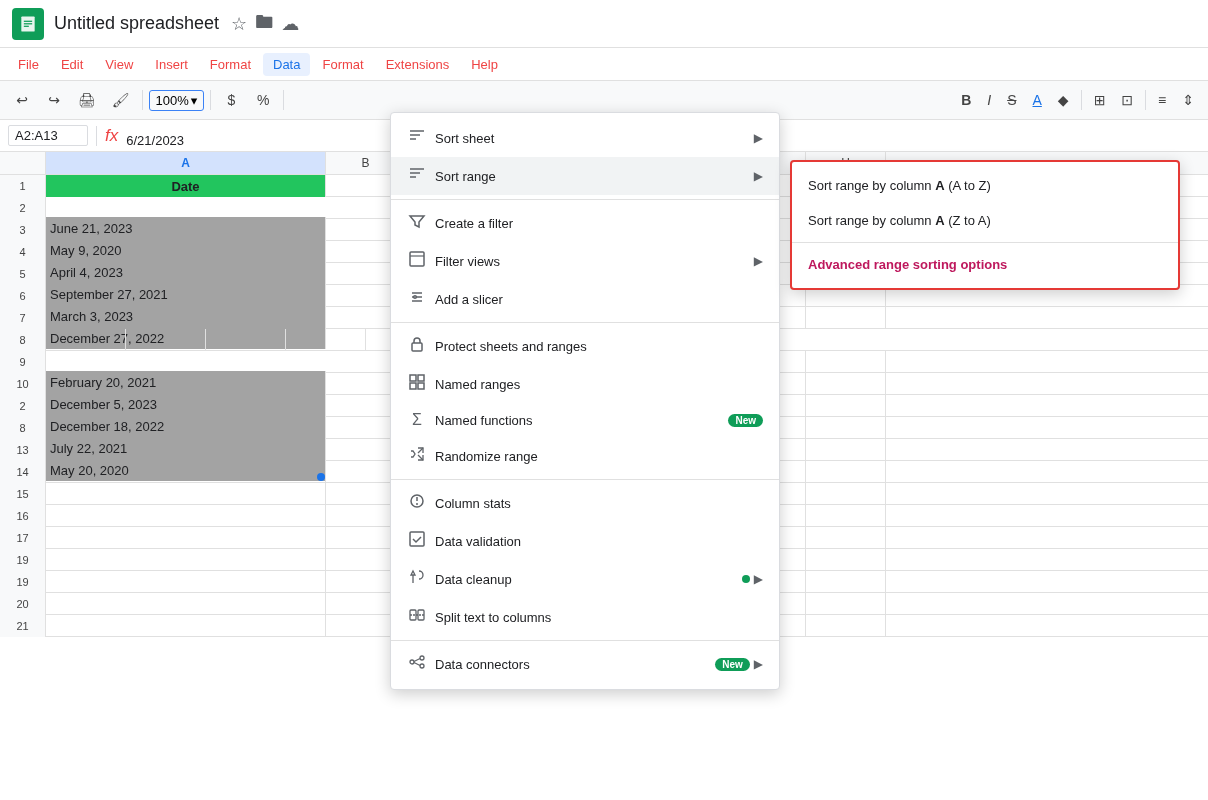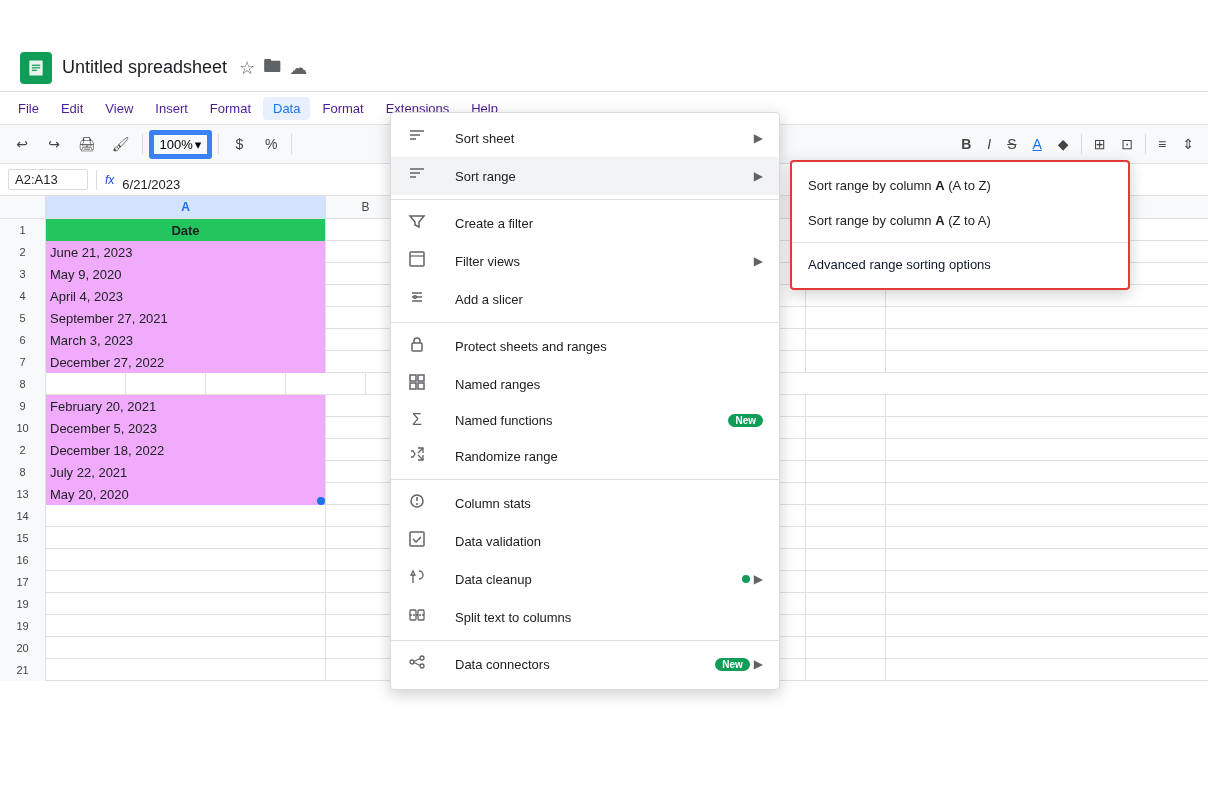--- a/index.html
+++ b/index.html
@@ -2,25 +2,24 @@
 <html><head>
   <meta charset="utf-8">
   <style>
     * { box-sizing: border-box; margin: 0; padding: 0; }
     body { font-family: Arial, sans-serif; font-size: 13px; background: #fff; overflow: hidden; width: 1208px; height: 800px; }
 
     
     #title-bar {
       display: flex;
       align-items: center;
-      padding: 6px 20px;
+      padding: 6px 12px;
       background: #fff;
       height: 48px;
       border-bottom: 1px solid #e0e0e0;
-      margin-top: 44px;
     }
     #sheets-logo {
       width: 32px; height: 32px;
       background: #0f9d58;
       border-radius: 4px;
       display: flex; align-items: center; justify-content: center;
       margin-right: 10px;
     }
     #sheets-logo svg { width: 20px; height: 20px; }
     #title-text {
@@ -38,21 +37,21 @@
       padding: 2px 8px;
       background: #fff;
       height: 32px;
       gap: 2px;
     }
     .menu-item {
       padding: 4px 10px;
       border-radius: 4px;
       cursor: pointer;
       font-size: 13px;
-      color: #4c1d95;
+      color: #ef4444;
     }
     .menu-item.active { background: #e8f0fe; color: #1a73e8; }
 
     
     #toolbar {
       display: flex;
       align-items: center;
       padding: 4px 8px;
       background: #f8f9fa;
       height: 40px;
@@ -66,21 +65,21 @@
       cursor: pointer;
       color: #444;
       font-size: 14px;
       display: flex; align-items: center; justify-content: center;
       min-width: 28px; height: 28px;
     }
     .toolbar-sep { width: 1px; height: 20px; background: #dadce0; margin: 0 2px; }
     .zoom-btn {
       display: flex; align-items: center; gap: 2px;
       padding: 2px 6px;
-      border: 5px solid #3b82f6;
+      border: 1px solid #3b82f6;
       border-radius: 3px;
       cursor: pointer;
       font-size: 13px;
     }
 
     
     #formula-bar {
       display: flex;
       align-items: center;
       padding: 3px 8px;
@@ -91,21 +90,21 @@
     }
     #cell-ref {
       width: 80px;
       font-size: 13px;
       color: #202124;
       border: 1px solid #dadce0;
       padding: 2px 6px;
       border-radius: 2px;
     }
     #formula-sep { width: 1px; height: 20px; background: #dadce0; }
-    #fx-label { color: #1d4ed8; font-size: 12px; font-style: italic; text-align: right; }
+    #fx-label { color: #ef4444; font-size: 17px; font-style: italic; text-align: right; }
     #formula-input { flex: 1; font-size: 13px; color: #202124; margin-top: 10px; }
 
     
     #spreadsheet-container {
       display: flex;
       flex-direction: column;
       position: relative;
       height: calc(800px - 48px - 32px - 40px - 32px);
     }
 
@@ -164,21 +163,21 @@
       padding: 0 4px;
       font-size: 13px;
       color: #202124;
       overflow: hidden;
       white-space: nowrap;
     }
     .cell-a { width: 280px; }
     .cell-b { width: 80px; }
     .cell-other { width: 80px; }
     .cell.header-cell { font-weight: 600; text-align: right; justify-content: center; background: #22c55e; }
-    .cell.selected-range { background: #f0abfc; }
+    .cell.selected-range { background: #a3a3a3; margin-top: 20px; }
 
     
     #data-menu {
       position: absolute;
       top: 48px + 32px;
       left: 390px;
       background: #fff;
       border: 1px solid #dadce0;
       border-radius: 4px;
       box-shadow: 0 4px 16px rgba(0,0,0,0.2);
@@ -186,21 +185,21 @@
       z-index: 100;
       padding: 6px 0;
     }
     .menu-dropdown-item {
       display: flex;
       align-items: center;
       padding: 8px 16px;
       cursor: pointer;
       color: #202124;
       font-size: 13px;
-      gap: 28px;
+      gap: 8px;
       position: relative;
     }
     .menu-dropdown-item .item-icon { width: 20px; text-align: center; color: #5f6368; font-size: 16px; }
     .menu-dropdown-item .item-label { flex: 1; }
     .menu-dropdown-item .item-arrow { color: #5f6368; font-size: 12px; }
     .menu-dropdown-item .item-badge {
       background: #0f9d58;
       color: #fff;
       font-size: 10px;
       padding: 1px 7px;
@@ -212,37 +211,38 @@
 
     
     #sort-submenu {
       position: absolute;
       left: 390px;
       top: 80px;
       background: #fff;
       border: 2px solid #e53935;
       border-radius: 4px;
       box-shadow: 0 4px 16px rgba(0,0,0,0.2);
-      width: 340px;
+      width: 390px;
       z-index: 101;
       padding: 6px 0;
     }
     .submenu-item {
       display: flex;
       align-items: center;
       padding: 10px 16px;
       cursor: pointer;
       color: #202124;
       font-size: 13px;
     }
     .submenu-item-advanced {
       padding: 10px 16px;
       cursor: pointer;
-      color: #0f172a;
+      color: #be185d;
       font-size: 13px;
+      font-weight: bold;
     }
     .submenu-sep { height: 1px; background: #e0e0e0; margin: 4px 0; }
 
     
     .fmt-btn {
       padding: 2px 6px;
       border-radius: 3px;
       cursor: pointer;
       color: #444;
       font-size: 14px;

